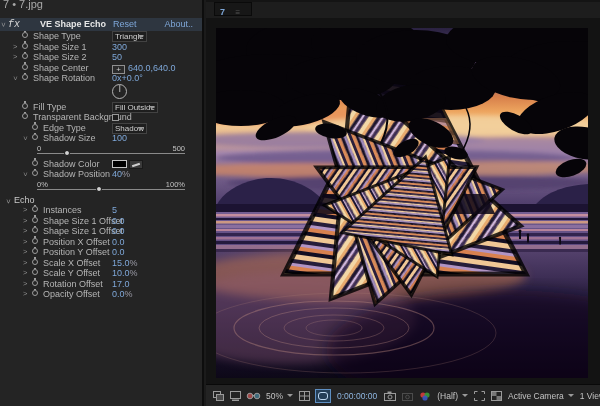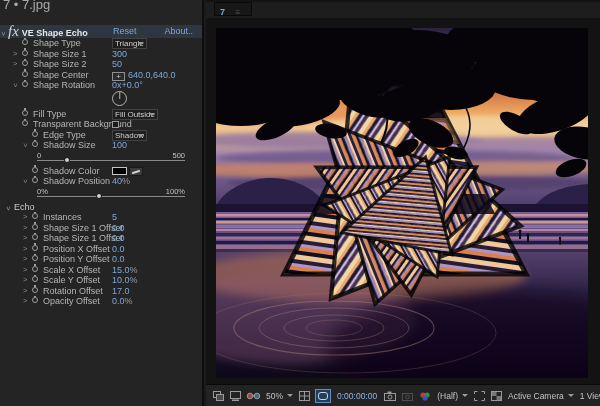--- a/index.html
+++ b/index.html
@@ -3,24 +3,24 @@
 <meta charset="utf-8">
 <style>
   html,body{margin:0;padding:0;background:#111;}
   *{box-sizing:border-box;}
   .app{position:relative;width:600px;height:406px;background:#1b1b1b;
        font-family:"Liberation Sans",sans-serif;color:#bcbcbc;overflow:hidden;}
 
   
   .ec-panel{position:absolute;left:0;top:0;width:204px;height:406px;background:#242424;
             border-right:2px solid #0d0d0d;font-size:9px;}
-  .ec-tab{height:25px;line-height:9px;font-size:13px;color:#a9a9a9;padding-left:3px;}
+  .ec-tab{height:18px;line-height:9px;font-size:11px;color:#a9a9a9;padding-left:3px;}
   .ec-header{position:relative;height:13px;line-height:13px;background:#2e3640;color:#e6e6e6;}
   .gchev{display:inline-block;color:#9f9f9f;font-size:8px;transform:rotate(90deg);width:7px;text-align:center;}
-  .fxb{font-style:italic;font-family:Liberation Serif, serif;color:#d6d6d6;font-size:15px;margin:0 3px 0 1px;}
+  .fxb{font-style:italic;font-family:Liberation Mono, monospace;color:#d6d6d6;font-size:10px;margin:0 20px 0 1px;}
   .ec-title{font-weight:bold;font-size:9px;}
   .lnk{position:absolute;color:#7ea7d8;top:0;}
   .lnk.reset{left:113px;}
   .lnk.about{right:9px;}
 
   .row{position:relative;height:10.5px;line-height:10.5px;white-space:nowrap;}
   .row .chev{position:absolute;left:13px;top:0;color:#8f8f8f;font-size:7.5px;}
   .row.lv2 .chev{left:23px;}
   .row .chev.open{transform:rotate(90deg);display:inline-block;}
   .sw{position:absolute;left:22px;top:1px;}

